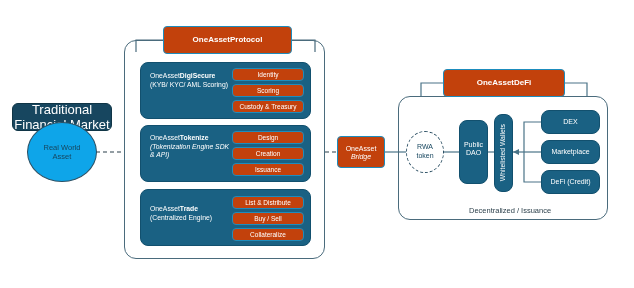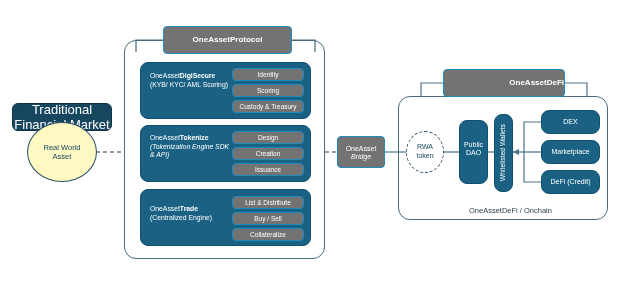--- a/index.html
+++ b/index.html
@@ -38,21 +38,21 @@
     border-radius:8px;
   }
   
   .navy{
     background:#17465f;
     border:1px solid #103546;
     border-radius:6px;
   }
   
   .light{
-    background:#737373;
+    background:#c2410c;
     border:1px solid #1d8cbd;
     border-radius:4px;
   }
   .panel{
     position:absolute;
     box-sizing:border-box;
     border:1.2px solid #4a6b7c;
     border-radius:12px;
     background:transparent;
   }
@@ -60,21 +60,21 @@
     position:absolute;
     box-sizing:border-box;
     border-radius:50%;
     display:flex;
     align-items:center;
     justify-content:center;
     text-align:center;
     color:#17465f;
     line-height:1.25;
   }
-  .circle.solid{ border:1.2px solid #2b4f63; background:#fef9c3; }
+  .circle.solid{ border:1.2px solid #2b4f63; background:#0ea5e9; }
   .circle.dashed{ border:1.2px dashed #2b4f63; background:#fff; }
   .caption{
     position:absolute;
     color:#2b3f4a;
     white-space:nowrap;
   }
   .vert{
     writing-mode:vertical-rl;
     transform:rotate(180deg);
   }
@@ -179,21 +179,21 @@
   </div>
 
   <div class="node light" style="left:337px; top:136px; width:48px; height:32px; font-size:7px; display:block;
               padding-top:8px; box-sizing:border-box;">
     <div>OneAsset</div>
     <div class="i">Bridge</div>
   </div>
 
   <div class="panel" style="left:398px; top:96px; width:210px; height:124px;"></div>
 
-  <div class="node light" style="left:443px; top:69px; width:122px; height:28px; font-size:8px; font-weight:bold;justify-content:flex-end;">
+  <div class="node light" style="left:443px; top:69px; width:122px; height:28px; font-size:8px; font-weight:bold;">
     <span>OneAssetDeFi</span>
   </div>
 
   <div class="circle dashed" style="left:406px; top:131px; width:38px; height:42px; font-size:7px;">
     <span style="display:block; width:30px;">RWA token</span>
   </div>
 
   <div class="node dark" style="left:459px; top:120px; width:29px; height:64px; font-size:7px; display:block;
               padding-top:20px; box-sizing:border-box;">
     <span>Public DAO</span>
@@ -206,15 +206,15 @@
   <div class="node dark" style="left:541px; top:110px; width:59px; height:24px; font-size:7px;">
     <span>DEX</span>
   </div>
   <div class="node dark" style="left:541px; top:140px; width:59px; height:24px; font-size:7px;">
     <span>Marketplace</span>
   </div>
   <div class="node dark" style="left:541px; top:170px; width:59px; height:24px; font-size:7px;">
     <span>DeFi (Credit)</span>
   </div>
 
-  <div class="caption" style="left:469px; top:206px; font-size:7.5px;">OneAssetDeFi / Onchain</div>
+  <div class="caption" style="left:469px; top:206px; font-size:7.5px;">Decentralized / Issuance</div>
 
 </div>
 
 </body></html>

